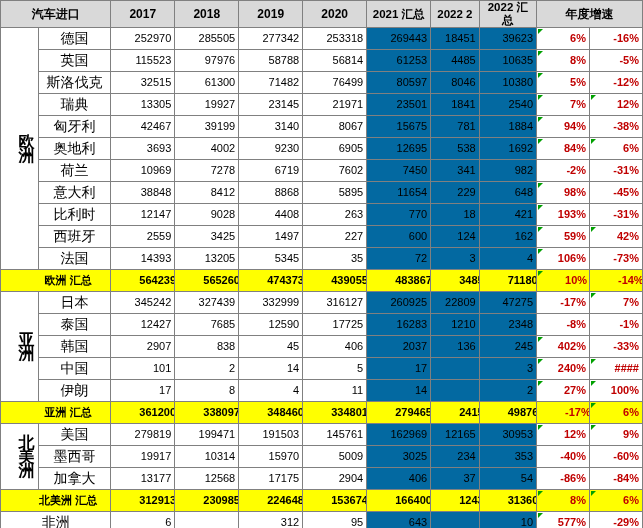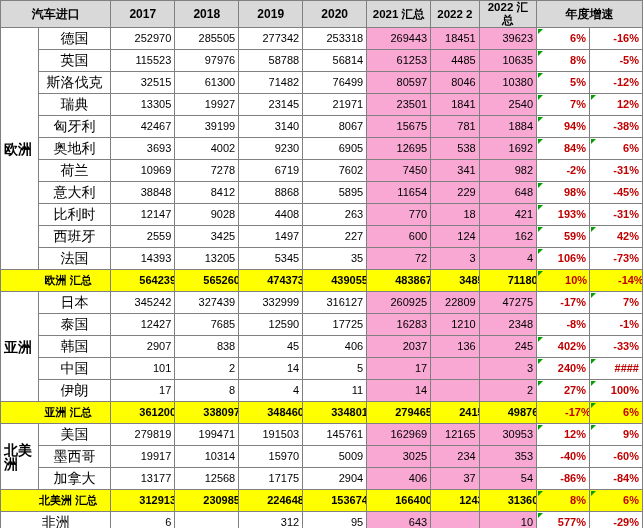--- a/index.html
+++ b/index.html
@@ -36,36 +36,36 @@
     background:#d9d9d9;
     font-weight:bold;
     text-align:center;
     vertical-align:middle;
     font-size:11.5px;
     line-height:13px;
     white-space:normal;
   }
   .reg{
     background:#ffffff;
-    text-align:left;
+    text-align:right;
     vertical-align:middle;
     font-weight:bold;
-    font-size:14px;
+    font-size:16px;
     white-space:normal;
     line-height:14px;
   }
   .ctry{
     text-align:center;
     font-size:14px;
   }
   .num{
     text-align:right;
     font-variant-numeric:tabular-nums;
   }
-  .grey{ background:#f9a8d4;margin-left:44px; }
+  .grey{ background:#0369a1;margin-left:44px; }
   .pct{
     text-align:right;
     color:#c00000;
     font-weight:bold;
     font-size:11px;
     position:relative;
   }
   .tri::before{
     content:"";
     position:absolute;

